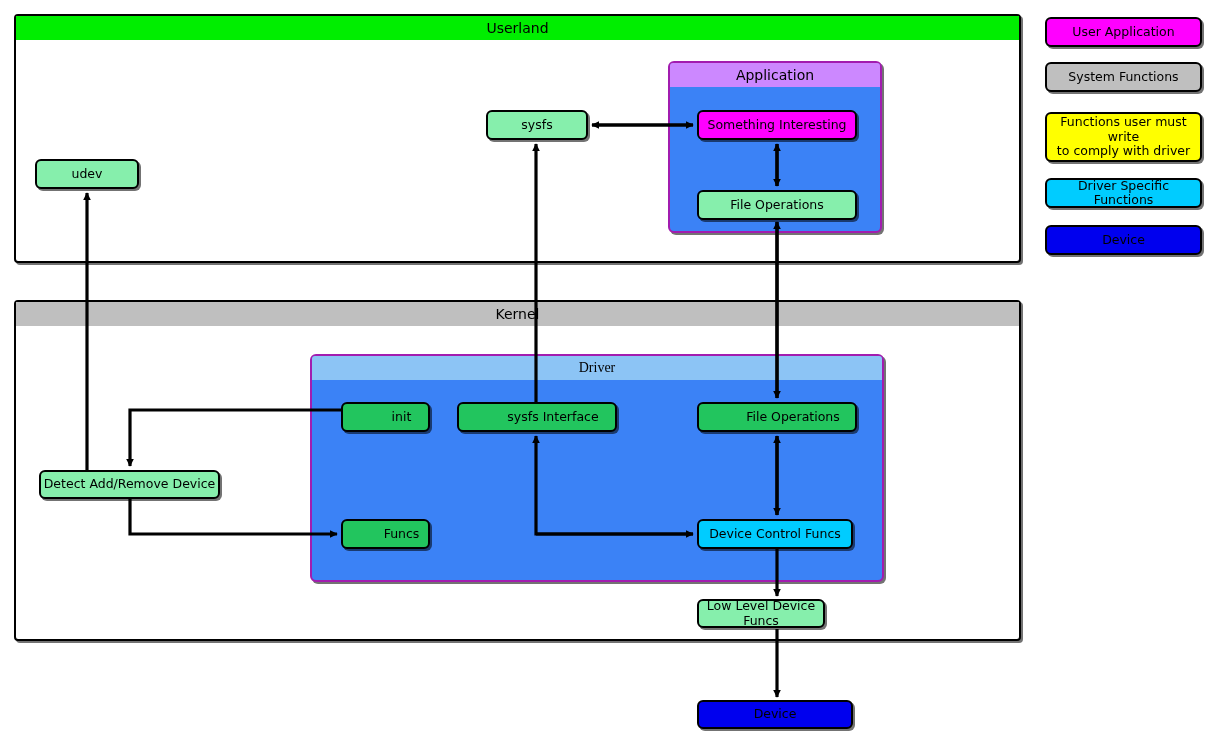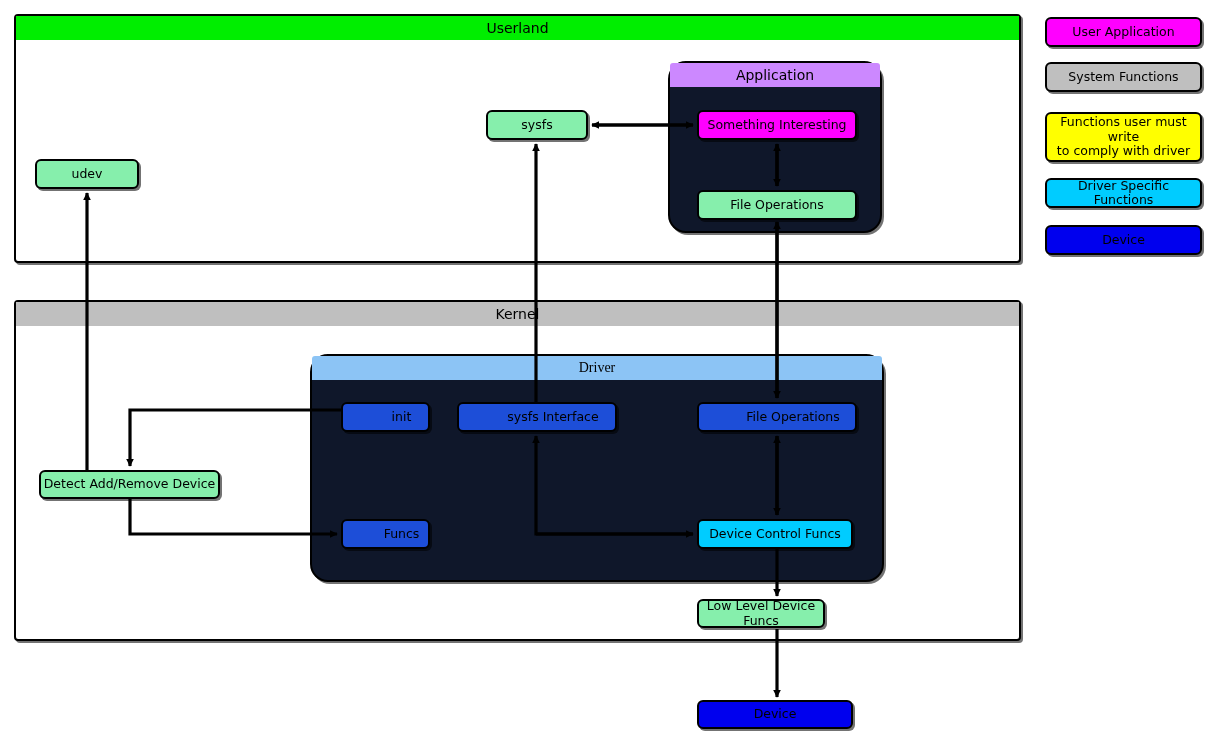--- a/index.html
+++ b/index.html
@@ -9,35 +9,35 @@
 
   
   .container{position:absolute;box-sizing:border-box;border:2px solid #000;
              border-radius:4px;background:#ffffff;
              box-shadow:2px 2px 0 rgba(0,0,0,0.55);}
   .container > .chead{position:absolute;left:0;top:0;right:0;height:24px;
              display:flex;align-items:center;justify-content:center;
              font-size:14px;color:#000;line-height:1;}
 
   
-  .subbox{position:absolute;box-sizing:border-box;border:2px solid #000000;
-          border-radius:18px;background:#0f172a;
+  .subbox{position:absolute;box-sizing:border-box;border:2px solid #a21caf;
+          border-radius:6px;background:#3b82f6;
           box-shadow:2px 2px 0 rgba(0,0,0,0.55);}
   .subbox > .shead{position:absolute;left:0;top:0;right:0;height:24px;
           display:flex;align-items:center;justify-content:center;
           font-size:14px;color:#000;line-height:1;border-radius:3px 3px 0 0;}
 
   
   .node{position:absolute;box-sizing:border-box;border:2px solid #000;
         border-radius:6px;display:flex;align-items:center;
         justify-content:center;text-align:center;font-size:12.5px;
         color:#000;line-height:1.15;
         box-shadow:2px 2px 0 rgba(0,0,0,0.55);}
   .n-gray{background:#86efac;}
-  .n-yellow{background:#1d4ed8;padding-left:32px;}
+  .n-yellow{background:#22c55e;padding-left:32px;}
   .n-magenta{background:#ff00ff;}
   .n-cyan{background:#00ccff;}
   .n-blue{background:#0000ee;}
 
   
   .legend{position:absolute;}
   .legend .node{position:absolute;}
 
   
   #wires{position:absolute;left:0;top:0;width:1219px;height:744px;

